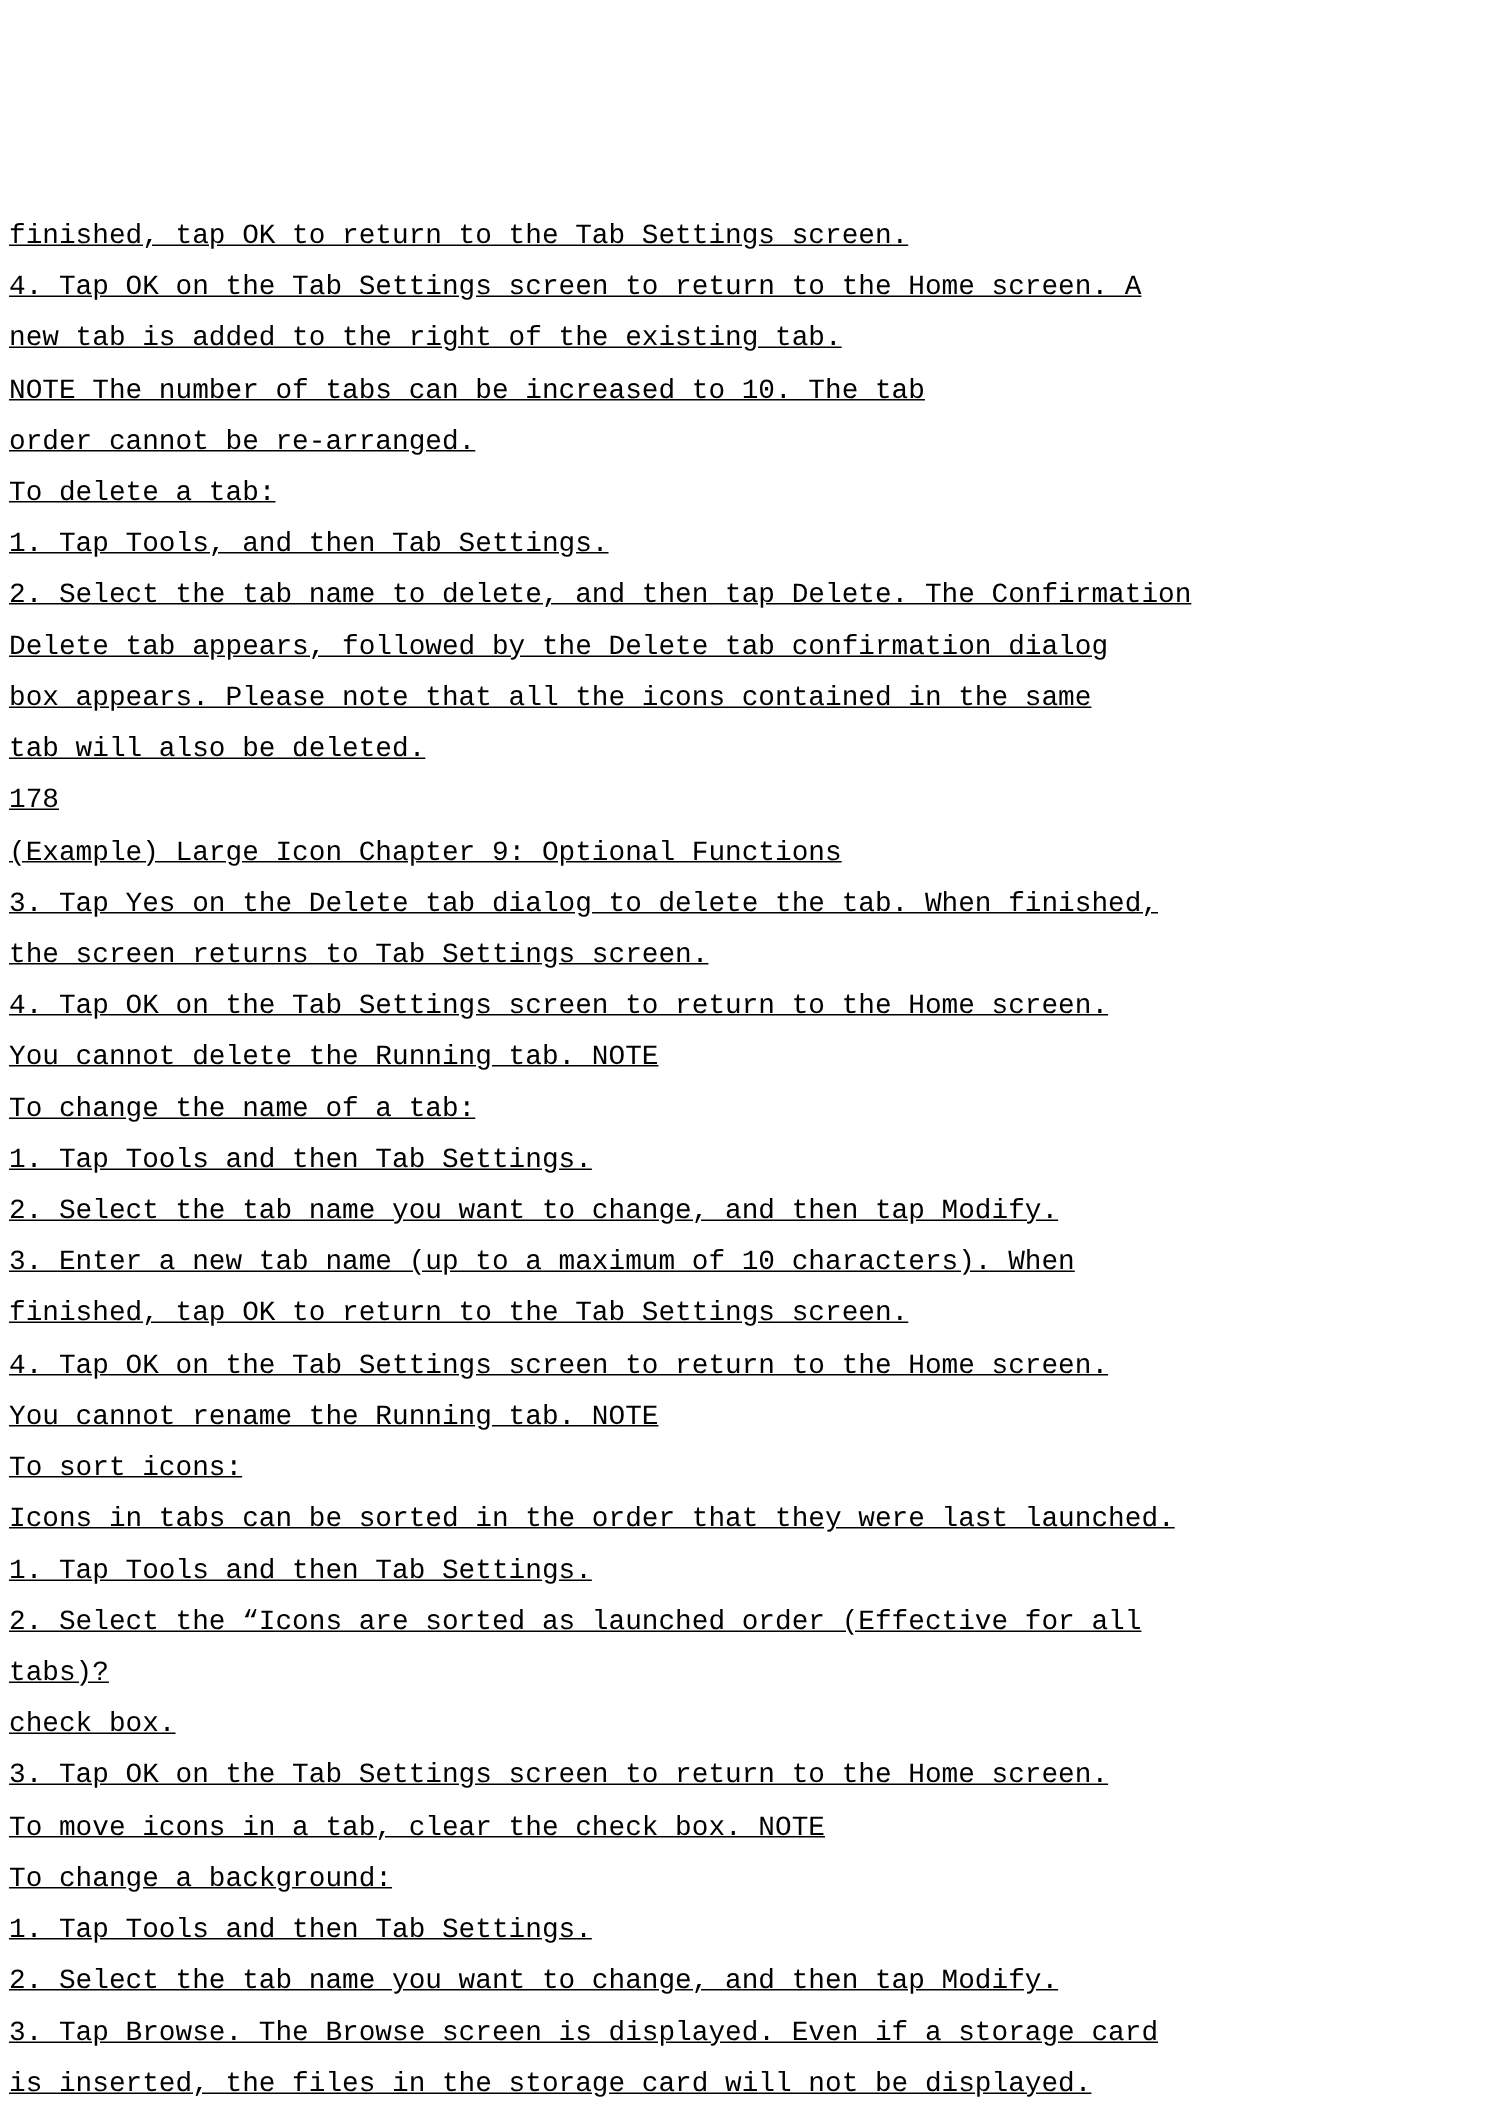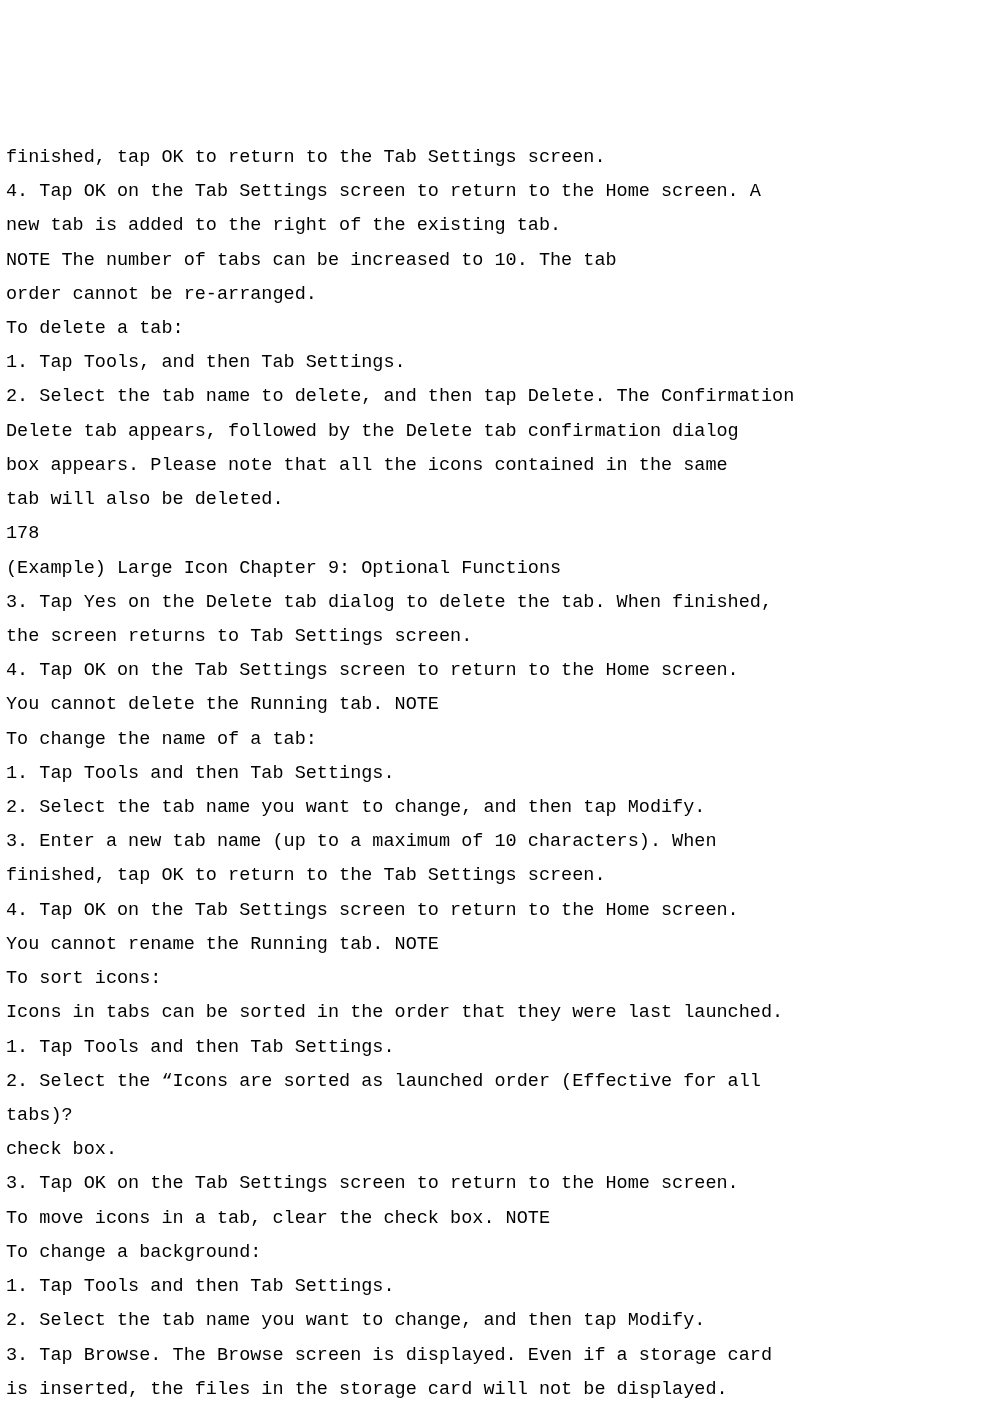--- a/index.html
+++ b/index.html
@@ -8,20 +8,21 @@
       line-height: 1.85;
       color: #000;
       background: #fff;
       margin: 0;
       padding: 4px 6px;
       white-space: pre-wrap;
       word-wrap: break-word;
     }
     .doc-line {
       display: block;
+      text-decoration: underline;
     }
   </style>
 </head>
 <body>
 
 
 
 <div id="doc-container"><span class="doc-line">finished, tap OK to return to the Tab Settings screen.</span><span class="doc-line">4. Tap OK on the Tab Settings screen to return to the Home screen. A</span><span class="doc-line">new tab is added to the right of the existing tab.</span><span class="doc-line">NOTE The number of tabs can be increased to 10. The tab</span><span class="doc-line">order cannot be re-arranged.</span><span class="doc-line">To delete a tab:</span><span class="doc-line">1. Tap Tools, and then Tab Settings.</span><span class="doc-line">2. Select the tab name to delete, and then tap Delete. The Confirmation</span><span class="doc-line">Delete tab appears, followed by the Delete tab confirmation dialog</span><span class="doc-line">box appears. Please note that all the icons contained in the same</span><span class="doc-line">tab will also be deleted.</span><span class="doc-line">178</span><span class="doc-line">(Example) Large Icon Chapter 9: Optional Functions</span><span class="doc-line">3. Tap Yes on the Delete tab dialog to delete the tab. When finished,</span><span class="doc-line">the screen returns to Tab Settings screen.</span><span class="doc-line">4. Tap OK on the Tab Settings screen to return to the Home screen.</span><span class="doc-line">You cannot delete the Running tab. NOTE</span><span class="doc-line">To change the name of a tab:</span><span class="doc-line">1. Tap Tools and then Tab Settings.</span><span class="doc-line">2. Select the tab name you want to change, and then tap Modify.</span><span class="doc-line">3. Enter a new tab name (up to a maximum of 10 characters). When</span><span class="doc-line">finished, tap OK to return to the Tab Settings screen.</span><span class="doc-line">4. Tap OK on the Tab Settings screen to return to the Home screen.</span><span class="doc-line">You cannot rename the Running tab. NOTE</span><span class="doc-line">To sort icons:</span><span class="doc-line">Icons in tabs can be sorted in the order that they were last launched.</span><span class="doc-line">1. Tap Tools and then Tab Settings.</span><span class="doc-line">2. Select the “Icons are sorted as launched order (Effective for all</span><span class="doc-line">tabs)?</span><span class="doc-line">check box.</span><span class="doc-line">3. Tap OK on the Tab Settings screen to return to the Home screen.</span><span class="doc-line">To move icons in a tab, clear the check box. NOTE</span><span class="doc-line">To change a background:</span><span class="doc-line">1. Tap Tools and then Tab Settings.</span><span class="doc-line">2. Select the tab name you want to change, and then tap Modify.</span><span class="doc-line">3. Tap Browse. The Browse screen is displayed. Even if a storage card</span><span class="doc-line">is inserted, the files in the storage card will not be displayed.</span><span class="doc-line">4. To return to the previous screen, tap the desired bitmap file from</span></div>
 
 

